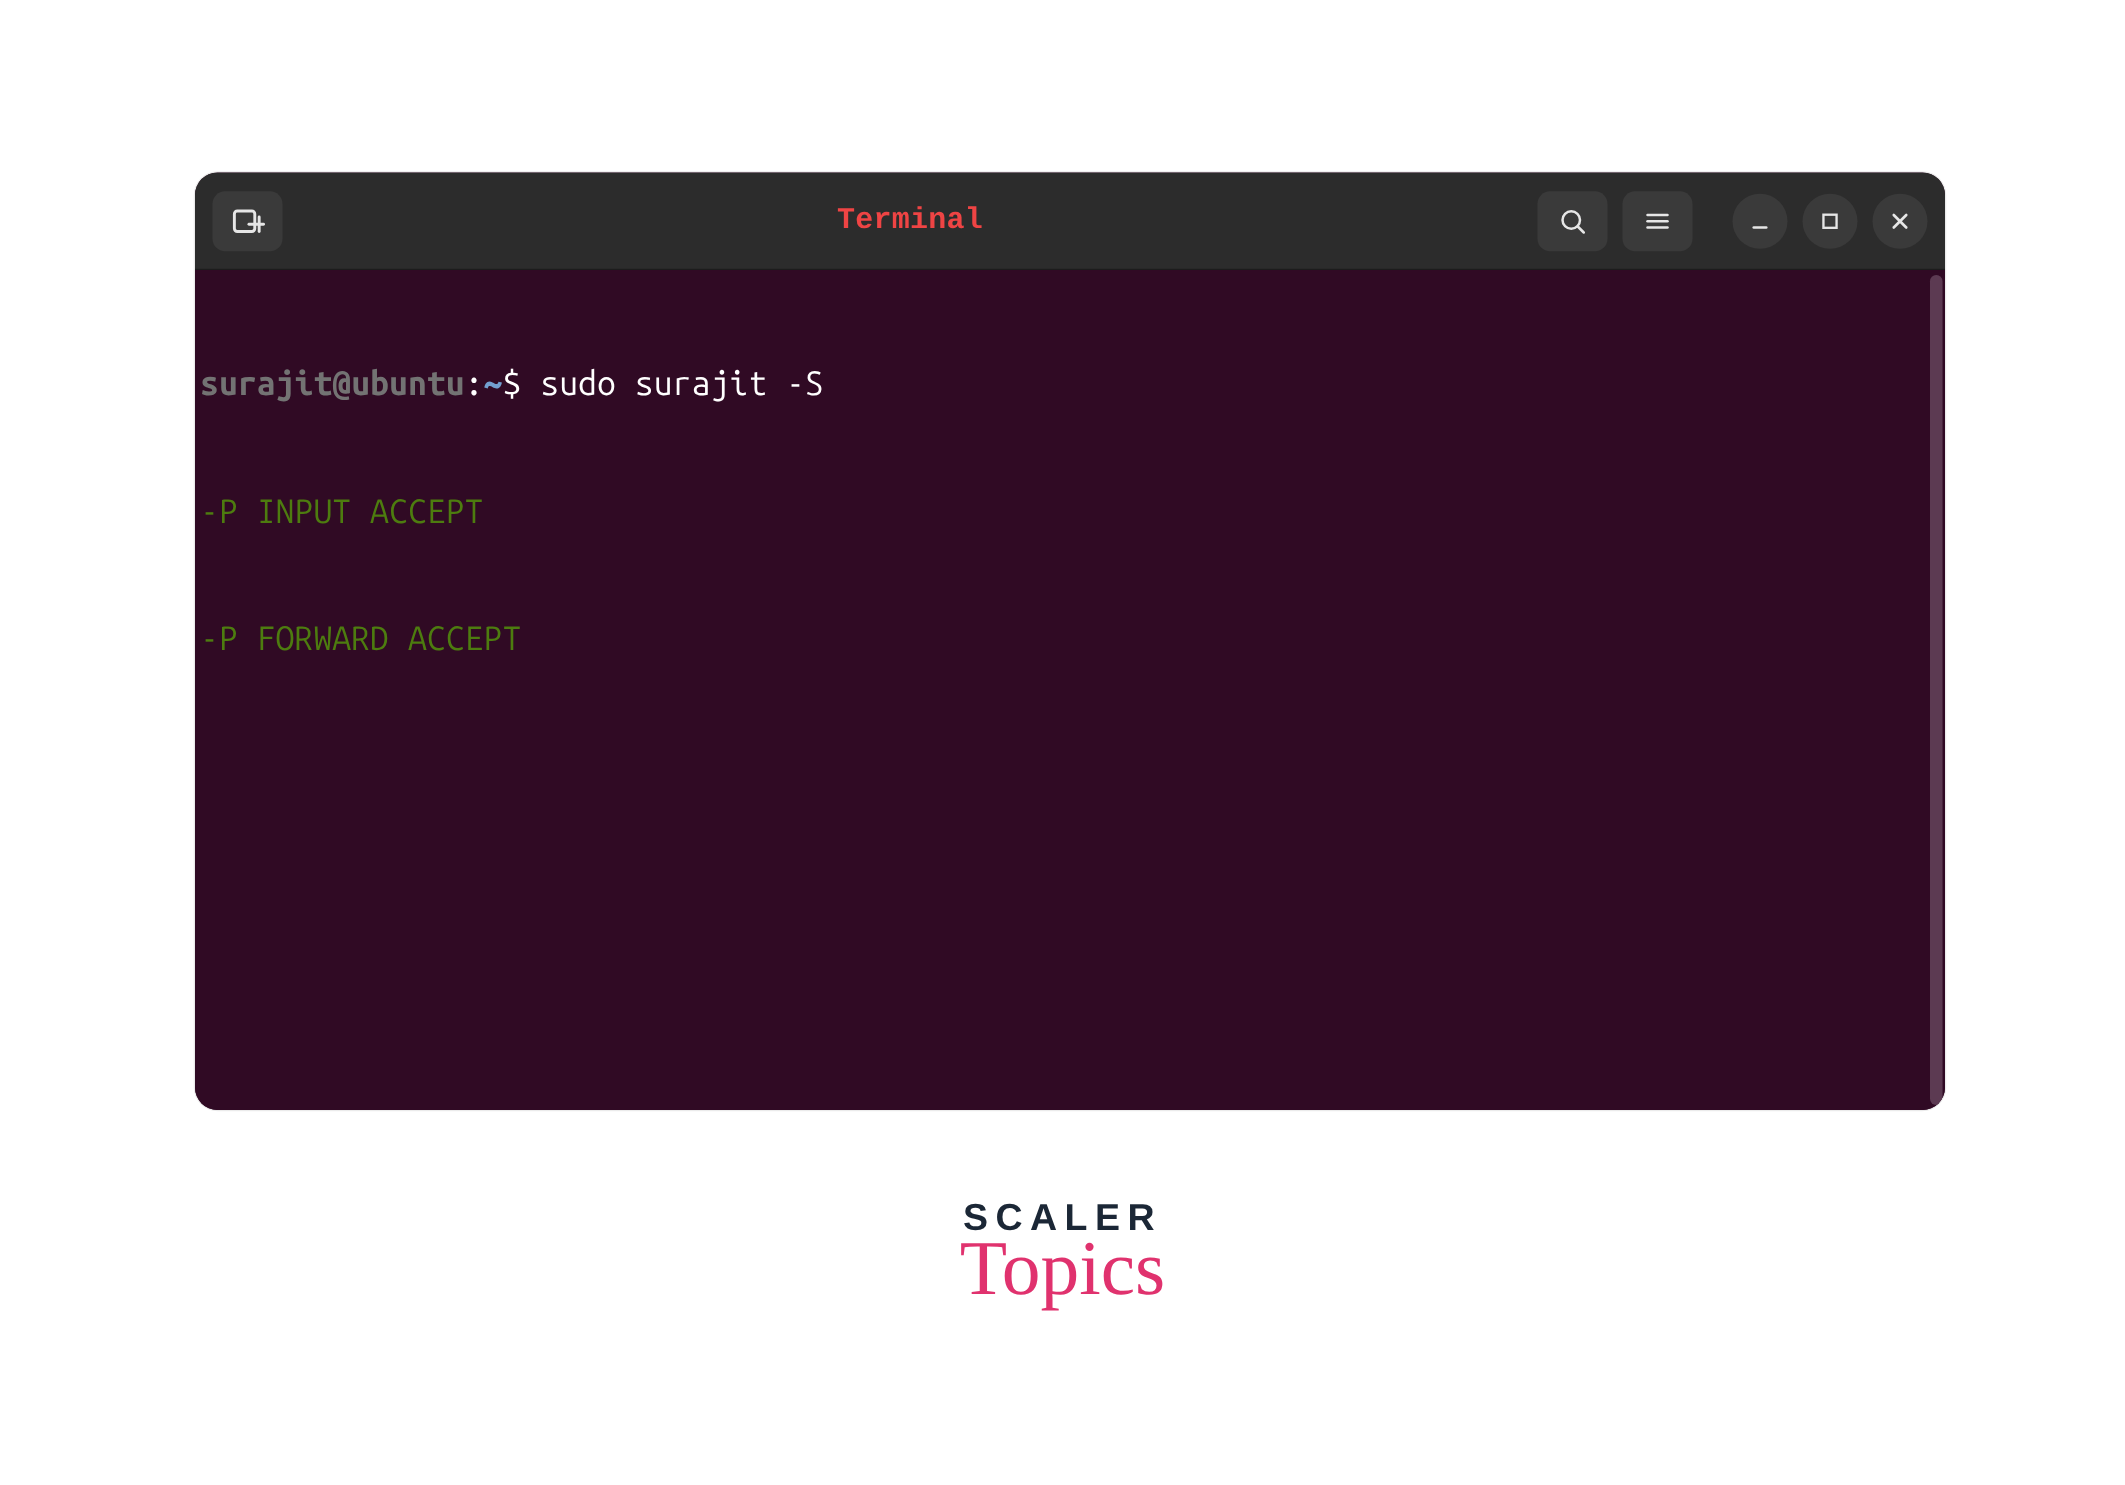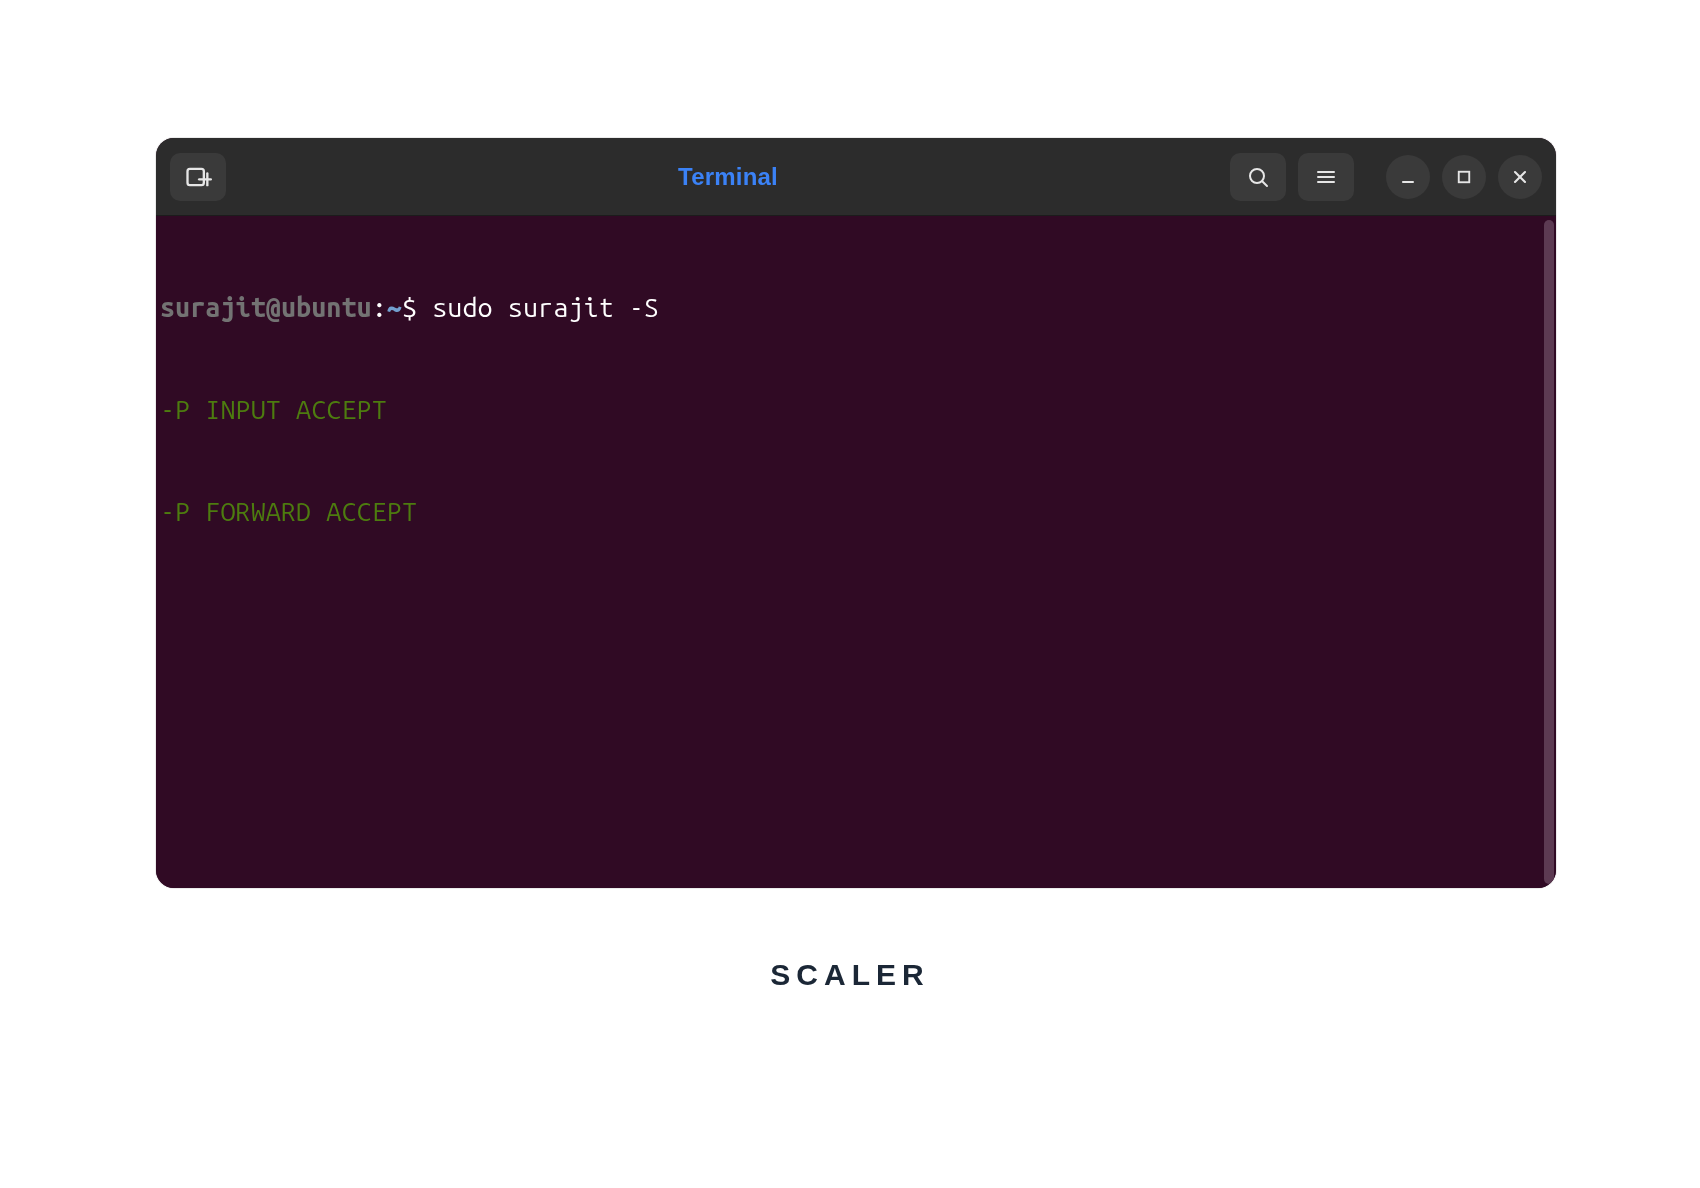--- a/index.html
+++ b/index.html
@@ -51,24 +51,25 @@
     background: #3a3a3a;
     display:flex;
     align-items:center;
     justify-content:center;
     color:#e6e6e6;
     cursor:pointer;
   }
   .tb-title {
     flex: 1;
     text-align: center;
-    color: #3b82f6;
+    color: #ef4444;
     font-size: 24px;
     font-weight: 700;
     letter-spacing: 0.2px;
+    font-family: Liberation Mono, monospace;
   }
   .tb-right { display:flex; align-items:center; gap:12px; }
   .tb-spacer { width:8px; }
   .terminal-body {
     flex: 1;
     background: #300a24;
     color: #e6e6e6;
     font-family: "Ubuntu Mono","DejaVu Sans Mono","Menlo","Consolas",monospace;
     font-size: 27px;
     line-height: 34px;
@@ -200,15 +201,16 @@
       <span class="term-line out-text">-P FORWARD ACCEPT</span>
 
       <div class="scrollbar">
         <div class="scrollbar-thumb"></div>
       </div>
     </div>
   </div>
 
   <div class="logo-wrap">
     <div class="logo-top">SCALER</div>
+    <div class="logo-bottom">Topics</div>
   </div>
 
 </div>
 
 </body></html>

